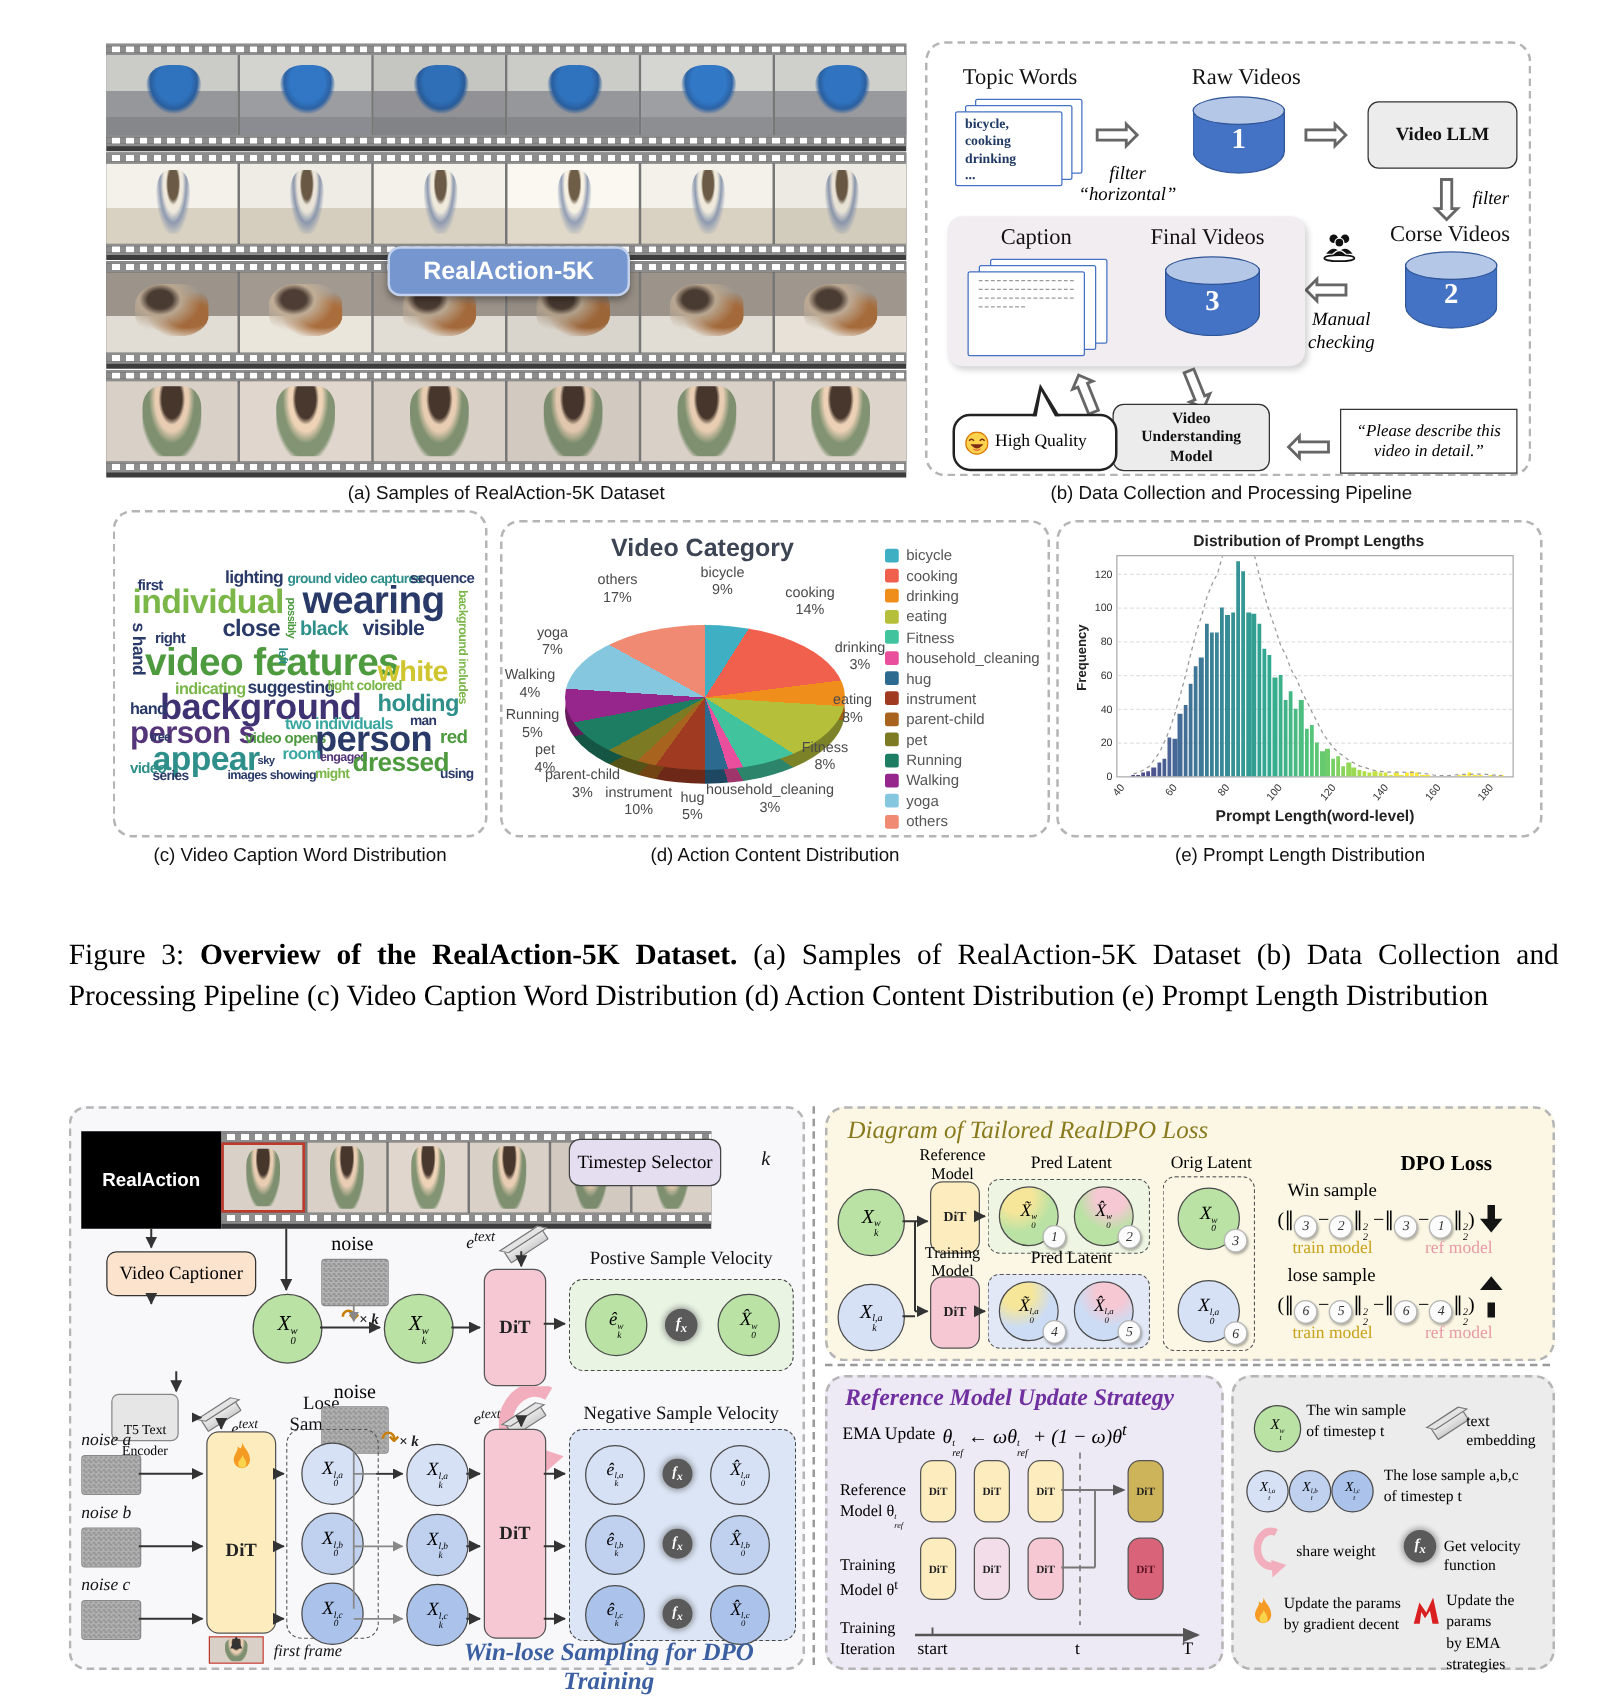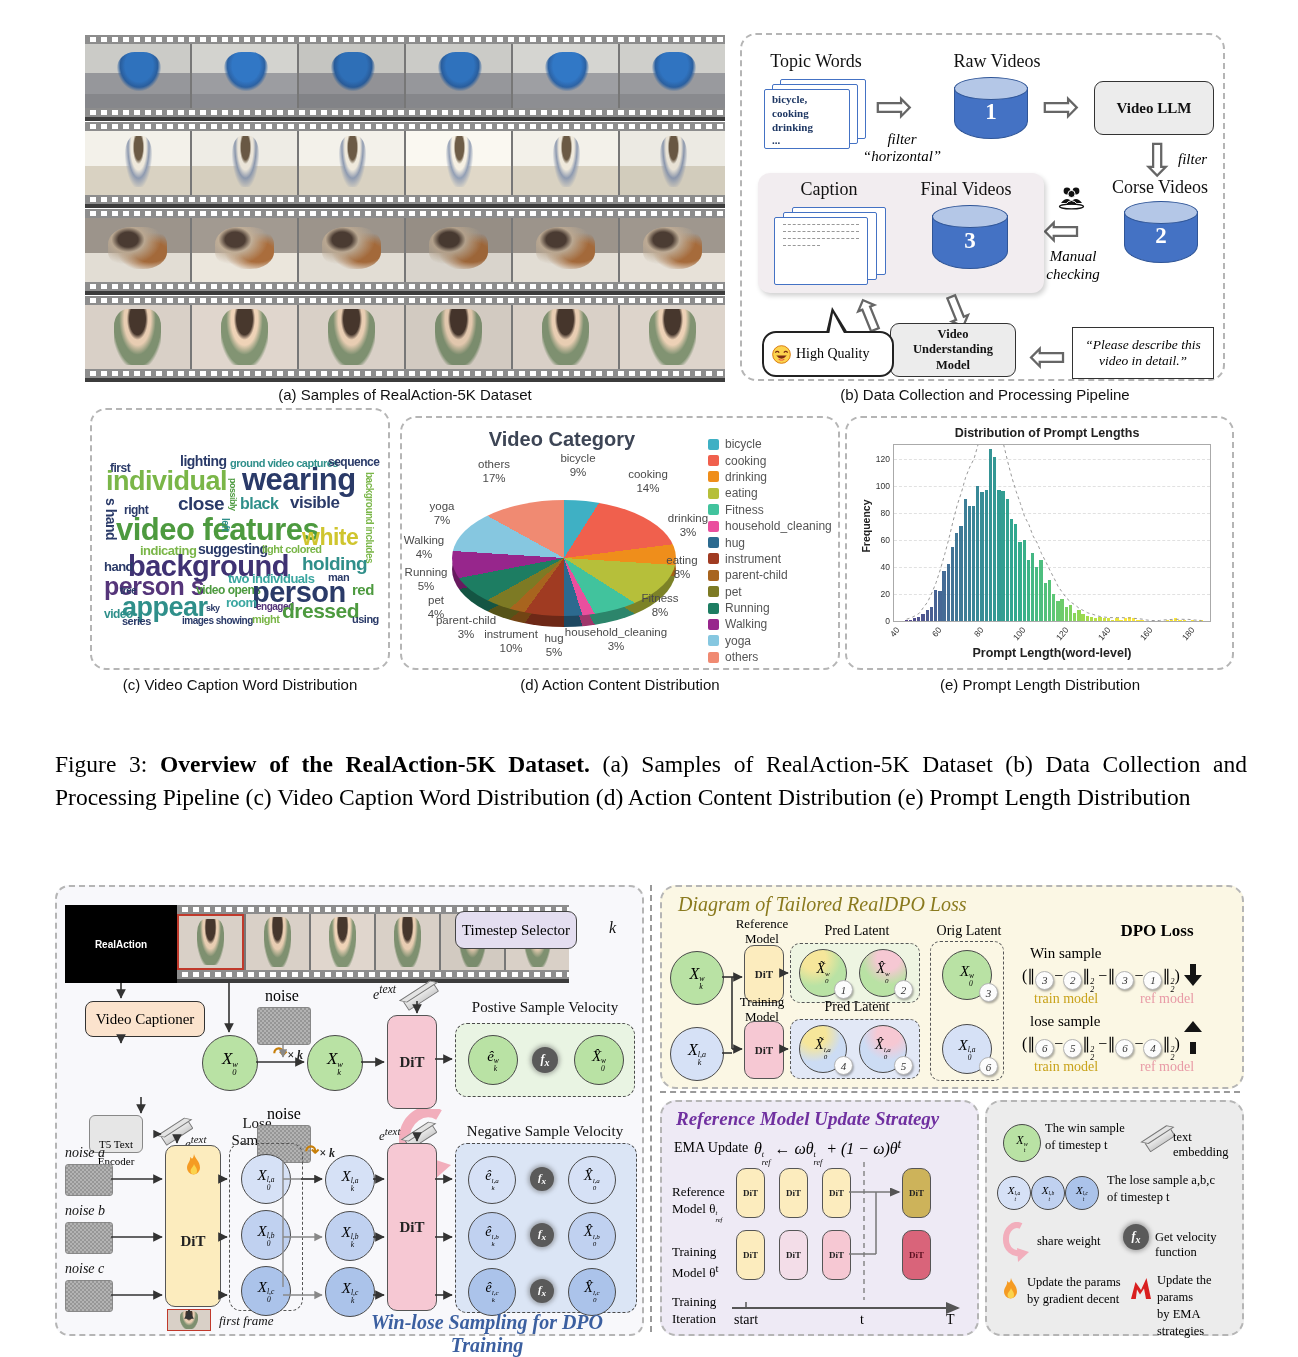--- a/index.html
+++ b/index.html
@@ -118,20 +118,21 @@
       <div class="frames" style="height:64px">
         <div class="fr fr4"></div>
           <div class="fr fr4" style="filter:brightness(1.03)"></div>
           <div class="fr fr4"></div>
           <div class="fr fr4" style="filter:brightness(.97)"></div>
           <div class="fr fr4"></div>
           <div class="fr fr4" style="filter:brightness(1.02)"></div>
       </div>
       <div class="holes"></div>
     </div>
+    <div class="badge5k" style="left:225px;top:162px;width:190px;height:36px">RealAction-5K</div>
   </div>
   <div class="subcap" style="left:245px;top:386px;width:320px">(a) Samples of RealAction-5K Dataset</div>
 
   <div class="dashedbox" style="left:740px;top:33px;width:481px;height:344px">
     <div class="blabel" style="left:18px;top:16px;width:112px">Topic Words</div>
     <div class="pages" style="left:22px;top:44px;width:104px;height:74px">
       <div class="pg" style="left:16px;top:0;width:84px;height:58px"></div>
       <div class="pg" style="left:8px;top:5px;width:84px;height:58px"></div>
       <div class="pg" style="left:0;top:10px;width:84px;height:58px"></div>
       <div class="abs ser" style="left:8px;top:14px;font-weight:bold;font-size:11px;color:#1f3864;white-space:pre-line;line-height:1.25">bicycle,
@@ -433,21 +434,21 @@
   </div>
 
   <div class="subcap" style="left:90px;top:676px;width:300px">(c) Video Caption Word Distribution</div>
   <div class="subcap" style="left:470px;top:676px;width:300px">(d) Action Content Distribution</div>
   <div class="subcap" style="left:880px;top:676px;width:320px">(e) Prompt Length Distribution</div>
 
   <div class="abs ser" style="left:55px;top:748px;width:1192px;font-size:23.5px;line-height:1.4;color:#000;text-align:justify">Figure 3:  <b>Overview of the RealAction-5K Dataset.</b>  (a) Samples of RealAction-5K Dataset (b) Data Collection and Processing Pipeline (c) Video Caption Word Distribution (d) Action Content Distribution (e) Prompt Length Distribution</div>
 
   <div class="dashedbox" style="left:55px;top:885px;width:585px;height:447px;background:#f8f8fb;border-radius:14px">
 
-    <div class="abs" style="left:8px;top:18px;width:112px;height:78px;background:#000;color:#fff;display:flex;align-items:center;justify-content:center;font-weight:bold;font-size:10px">
+    <div class="abs" style="left:8px;top:18px;width:112px;height:78px;background:#000;color:#fff;display:flex;align-items:center;justify-content:center;font-weight:bold;font-size:15px">
       <span>RealAction</span>
     </div>
     <div class="strip" style="left:120px;top:18px;width:392px;height:78px;right:auto">
       <div class="holes"></div>
       <div class="frames" style="height:56px">
         <div class="fr fr4" style="border:2px solid #c0392b"></div>
           <div class="fr fr4"></div>
           <div class="fr fr4" style="filter:brightness(1.03)"></div>
           <div class="fr fr4"></div>
           <div class="fr fr4" style="filter:brightness(.97)"></div>

